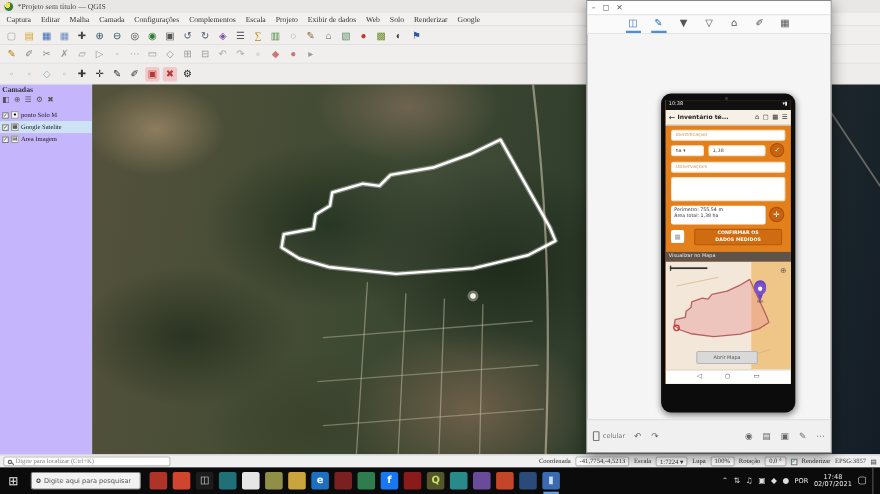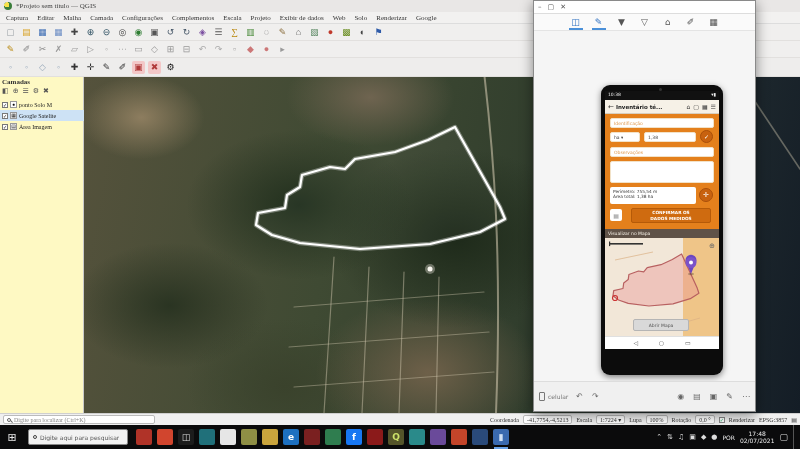--- a/index.html
+++ b/index.html
@@ -15,21 +15,21 @@
   #qgis-title{font-size:7px;color:#444;}
   #qgis-menubar{left:0;top:12px;width:800px;height:12px;background:#f2f1f0;display:flex;align-items:center;gap:9px;padding:0 6px;border-bottom:1px solid #ddd;}
   #qgis-menubar span{font-size:7px;color:#333;white-space:nowrap;}
   .tb-row{left:0;width:800px;display:flex;align-items:center;gap:3px;padding:1px 4px;background:#f0efee;border-bottom:1px solid #e2e0de;}
   #tb1{top:24px;height:17px;}
   #tb2{top:41px;height:17px;}
   #tb3{top:58px;height:19px;background:#eeedec;}
   .tb-icon{width:13px;height:13px;display:flex;align-items:center;justify-content:center;font-size:9px;border-radius:2px;line-height:1;}
 
   
-  #layers-panel{left:0;top:77px;width:84px;height:336px;background:#fef9c3;border-right:1px solid #c9c9c9;padding-left:40px;}
+  #layers-panel{left:0;top:77px;width:84px;height:336px;background:#c4b5fd;border-right:1px solid #c9c9c9;padding-left:40px;}
   #layers-title{left:2px;top:1px;font-size:7px;color:#333;font-weight:bold;}
   #layers-tools{left:2px;top:11px;display:flex;gap:4px;}
   #layers-tools span{font-size:7px;color:#555;line-height:1;}
   #layers-list{left:0;top:22px;width:84px;}
   .layer-row{display:flex;align-items:center;gap:2px;height:11px;padding:0 2px;}
   .layer-row.selected{background:#cde2f5;}
   .layer-check{width:6px;height:6px;border:1px solid #777;background:#fff;font-size:5px;line-height:5px;color:#222;text-align:center;}
   .layer-sym{width:7px;height:7px;border:1px solid #999;font-size:5px;line-height:6px;text-align:center;color:#111;background:#fff;}
   .layer-label{font-size:6px;color:#222;white-space:nowrap;overflow:hidden;}
 

